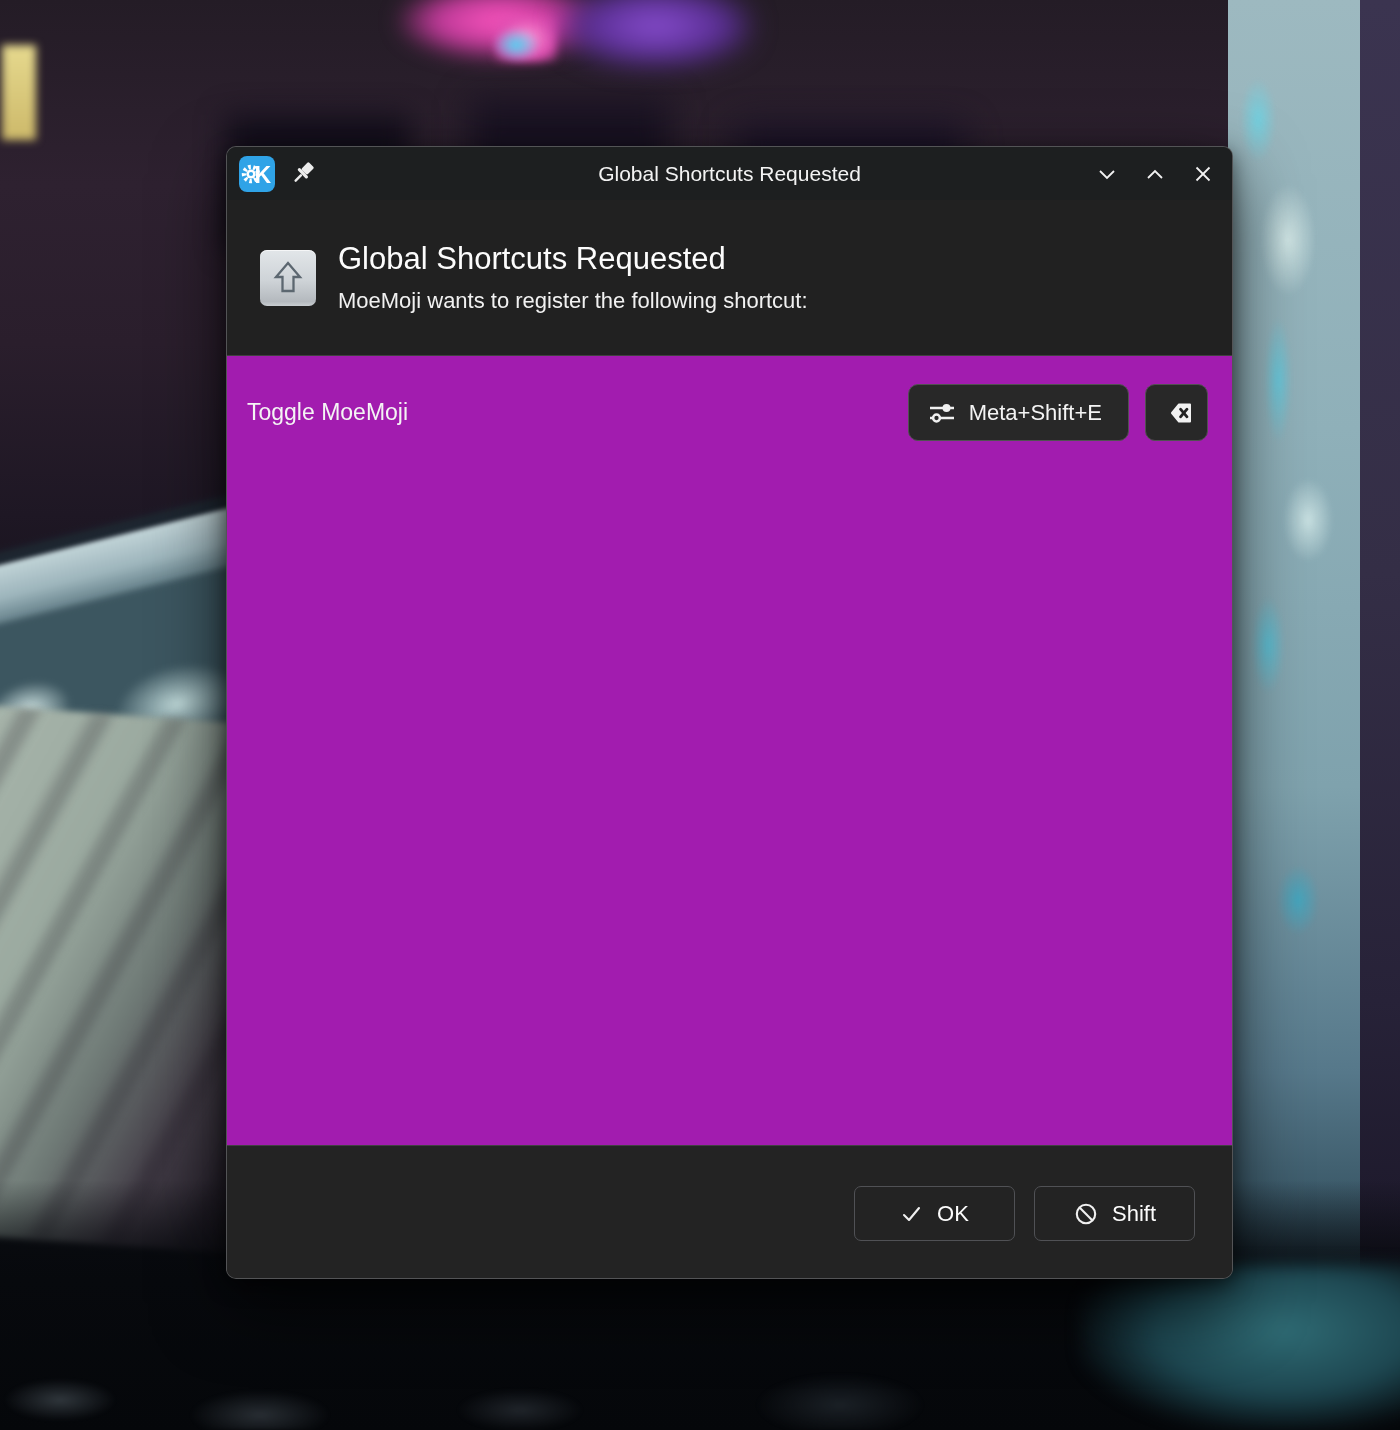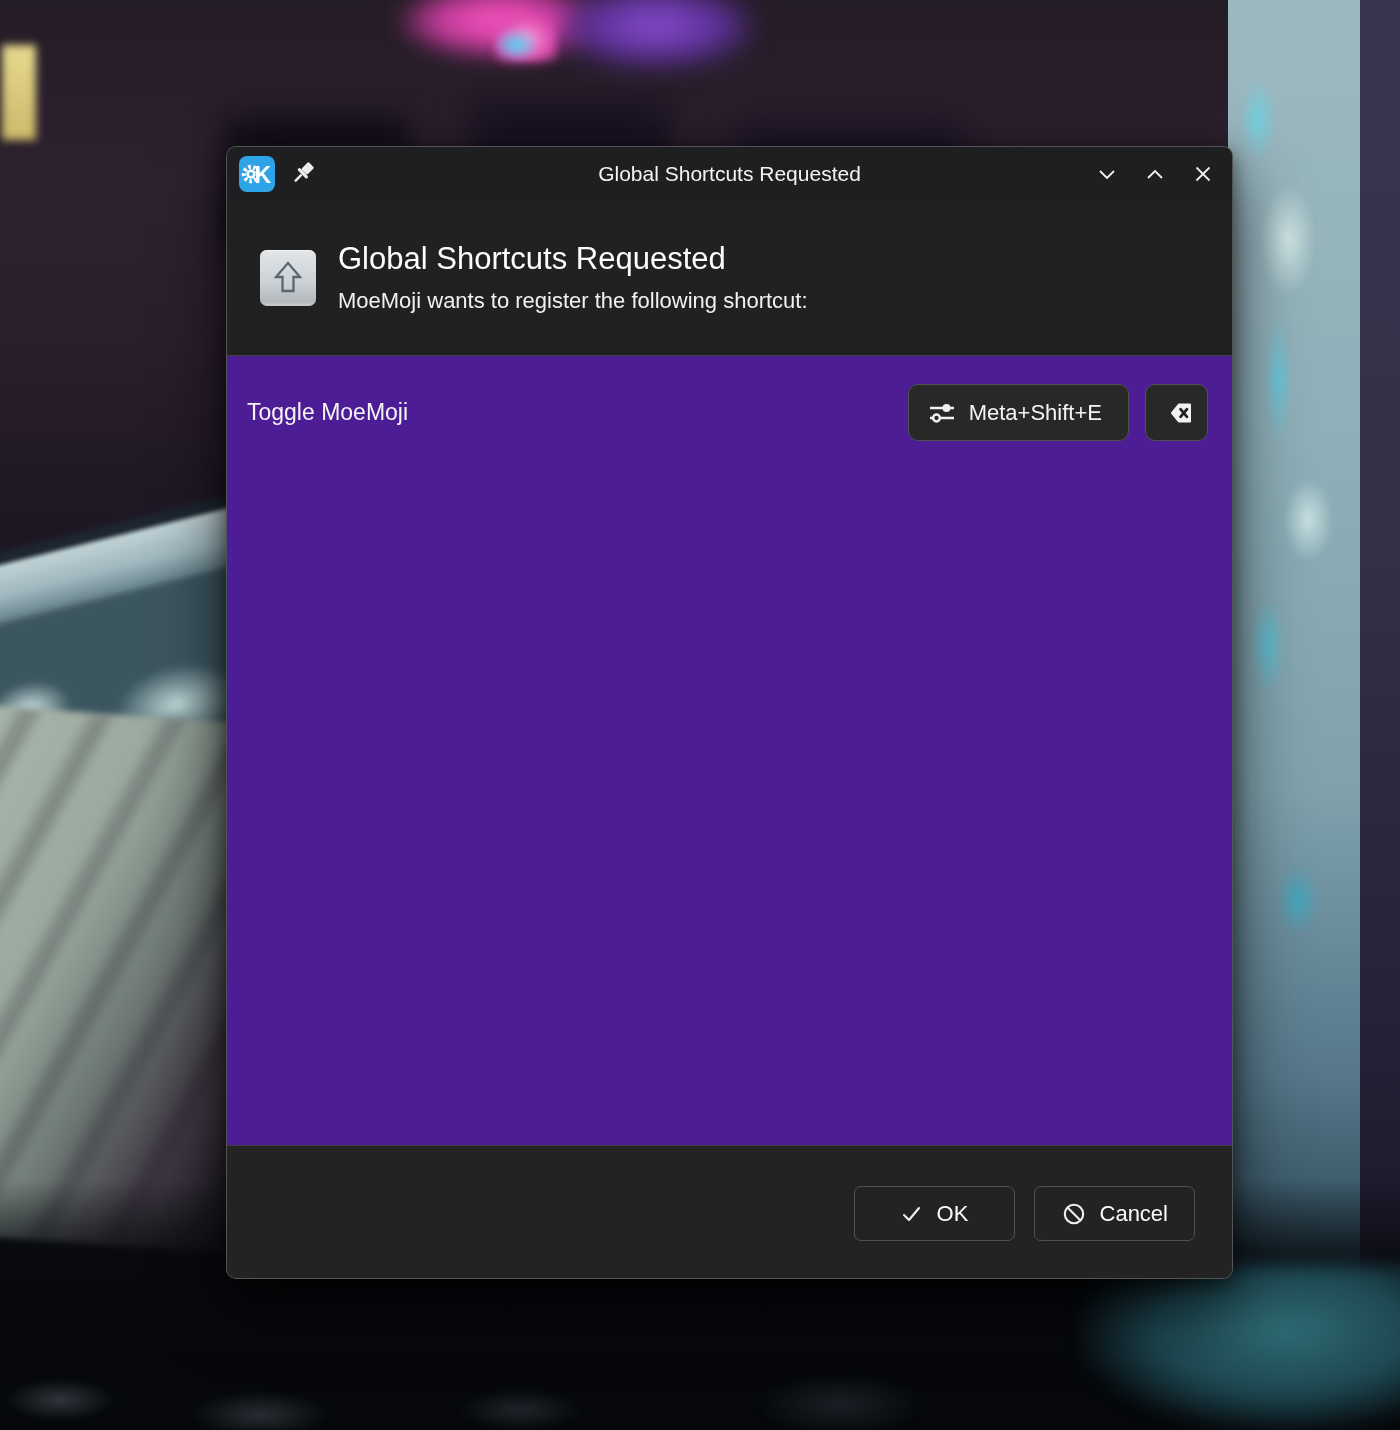--- a/index.html
+++ b/index.html
@@ -79,21 +79,21 @@
   .tb-right{margin-left:auto;display:flex;align-items:center;gap:14px;z-index:1;}
   .header{height:155px;flex:0 0 155px;background:#212121;display:flex;align-items:center;gap:22px;
     padding:0 24px 0 33px;}
   .keycap{width:56px;height:56px;border-radius:7px;flex:0 0 56px;
     background:linear-gradient(180deg,#e2e6e9 0%,#ced3d7 55%,#b4b9be 92%,#c8cdd1 100%);
     box-shadow:inset 0 1px 0 rgba(255,255,255,.65);
     display:flex;align-items:center;justify-content:center;}
   .h-title{font-size:31px;line-height:1.15;color:#fcfcfc;}
   .h-sub{font-size:22px;margin-top:12px;color:#f1f1f1;}
   .divider{height:1px;flex:0 0 1px;background:#414141;}
-  .content{flex:1;background:#4c1d95;padding:28px 24px 0 20px;box-sizing:border-box;}
+  .content{flex:1;background:#a21caf;padding:28px 24px 0 20px;box-sizing:border-box;}
   .row{display:flex;align-items:center;}
   .row-label{flex:1;font-size:23px;color:#f4f4f4;}
   .shortcut-btn{height:57px;box-sizing:border-box;padding:0 26px 0 18px;display:inline-flex;align-items:center;
     gap:12px;background:#282828;border:1px solid #515151;border-radius:10px;color:#f4f4f4;font-size:22px;
     font-family:"Liberation Sans",sans-serif;cursor:pointer;}
   .clear-btn{width:63px;height:57px;box-sizing:border-box;margin-left:16px;display:inline-flex;align-items:center;
     justify-content:center;background:#282828;border:1px solid #515151;border-radius:10px;cursor:pointer;}
   .footer{height:132px;flex:0 0 132px;background:#232323;border-radius:0 0 9px 9px;
     display:flex;align-items:flex-start;justify-content:flex-end;gap:19px;padding:40px 37px 0 0;box-sizing:border-box;}
   .btn{height:55px;min-width:161px;box-sizing:border-box;padding:0 26px;display:inline-flex;align-items:center;
@@ -212,17 +212,17 @@
       <svg width="24" height="24" viewBox="0 0 24 24">
         <polyline points="4,13 9,18 19,6" fill="none" stroke="#f0f0f0" stroke-width="2.1" stroke-linecap="round" stroke-linejoin="round"></polyline>
       </svg>
       <span>OK</span>
     </button>
     <button class="btn">
       <svg width="26" height="26" viewBox="0 0 26 26">
         <circle cx="13" cy="13" r="9.2" fill="none" stroke="#f0f0f0" stroke-width="2.1"></circle>
         <line x1="6.8" y1="6.8" x2="19.2" y2="19.2" stroke="#f0f0f0" stroke-width="2.1"></line>
       </svg>
-      <span>Cancel</span>
+      <span>Shift</span>
     </button>
   </div>
 
 </div>
 
 </body></html>

